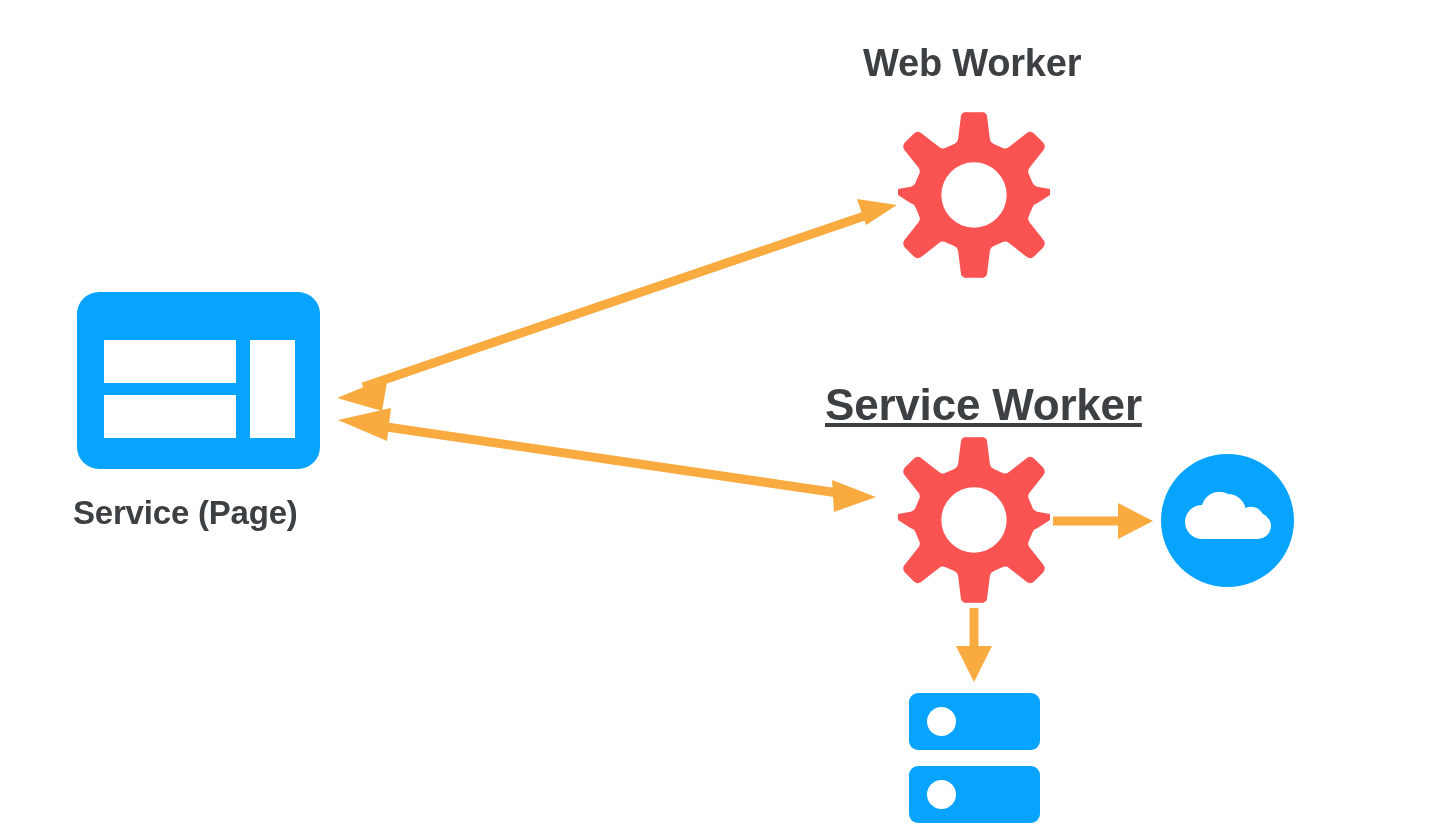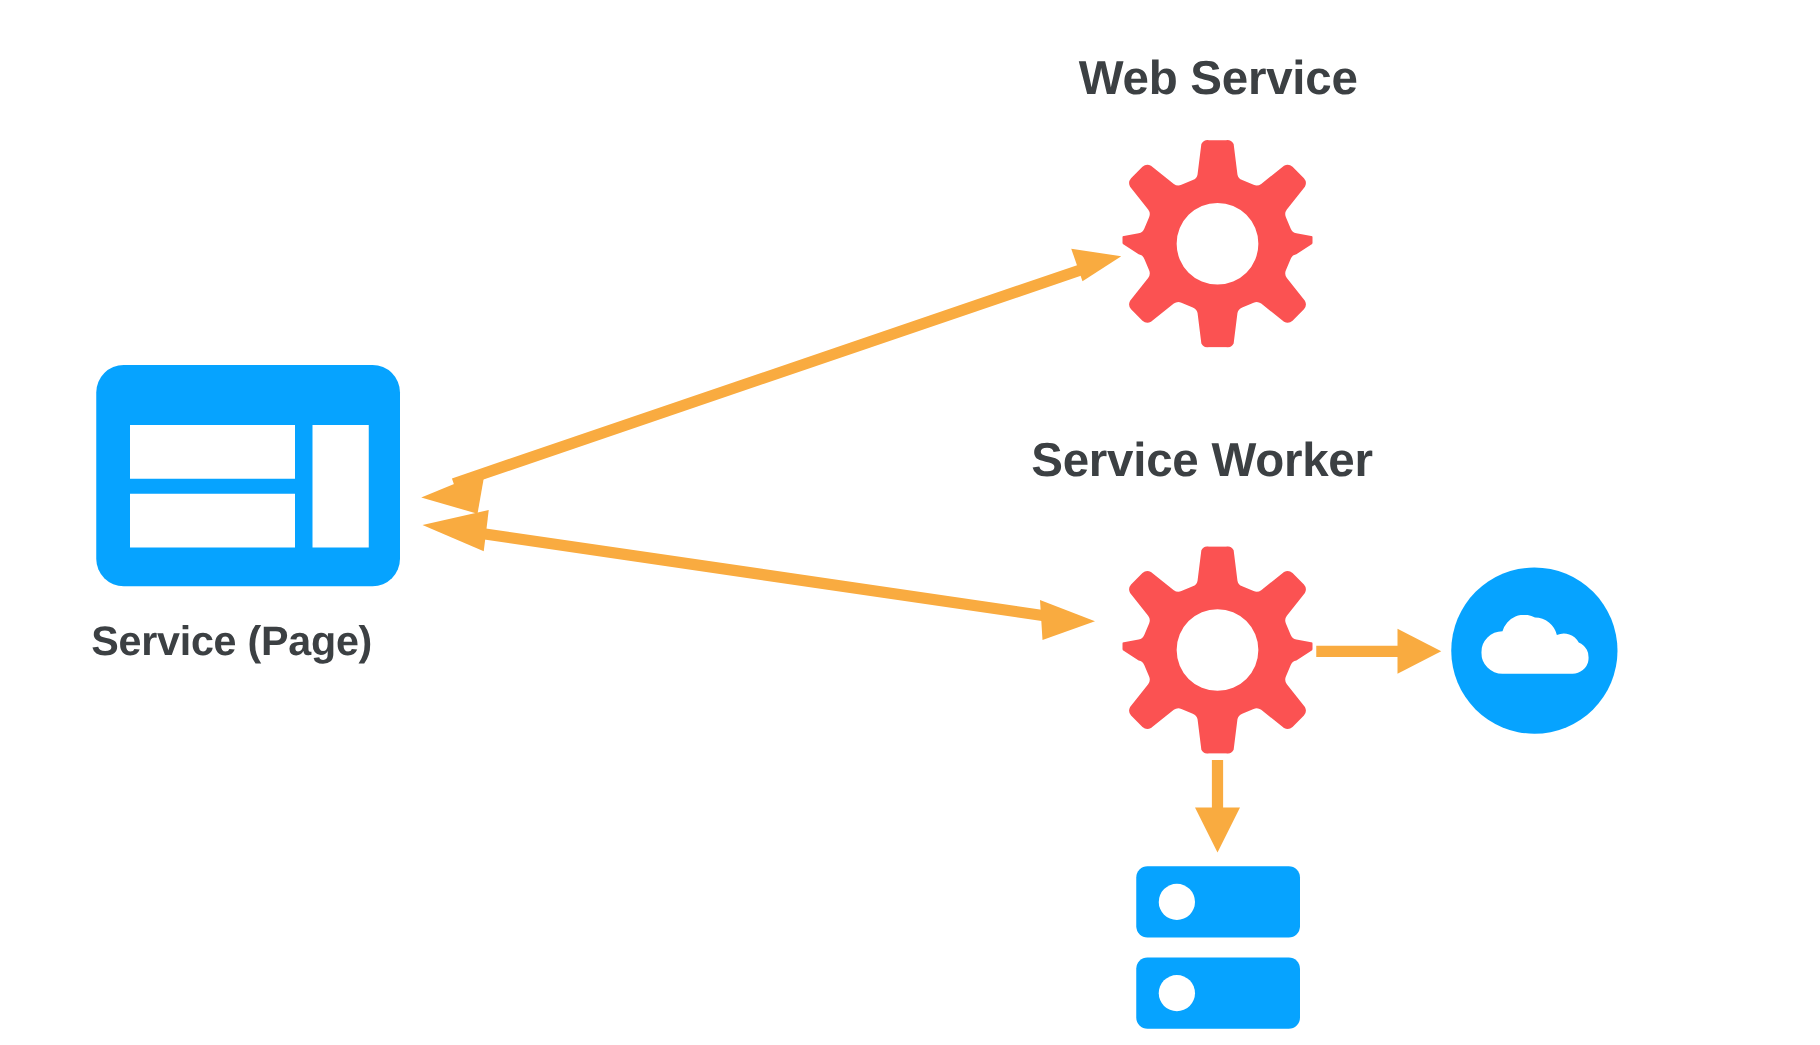--- a/index.html
+++ b/index.html
@@ -73,22 +73,23 @@
   .gear-web  { left: 898px; top: 112px; width: 152px; height: 166px; }
   .gear-sw   { left: 898px; top: 437px; width: 152px; height: 166px; }
 
   .label-web-worker {
     left: 863px;
     top: 42px;
     font-size: 38px;
   }
   .label-service-worker {
     left: 825px;
-    top: 348px;
-    font-size: 38px;
+    top: 380px;
+    font-size: 44px;
+    text-decoration: underline;
   }
 
   
   .cloud-icon {
     position: absolute;
     left: 1161px;
     top: 454px;
     width: 133px;
     height: 133px;
   }
@@ -172,21 +173,21 @@
     <div class="window-icon" style="--blue:#06a3ff">
       <div class="frame"></div>
       <div class="pane pane-tl"></div>
       <div class="pane pane-bl"></div>
       <div class="pane pane-r"></div>
     </div>
     <div class="label window-label" style="color: rgb(60, 64, 67);">Service (Page)</div>
   </div>
 
   <div class="node">
-    <div class="label label-web-worker" style="color: rgb(60, 64, 67);">Web Service</div>
+    <div class="label label-web-worker" style="color: rgb(60, 64, 67);">Web Worker</div>
     <div class="gear gear-web">
       <svg viewBox="0 0 100 109">
         <path fill="#fb5252" d="
           M 41.5 2
           A 4 4 0 0 1 45.5 0
           L 54.5 0
           A 4 4 0 0 1 58.5 2
           L 60.5 18
           A 4 4 0 0 0 63 21
           L 69 23.5

